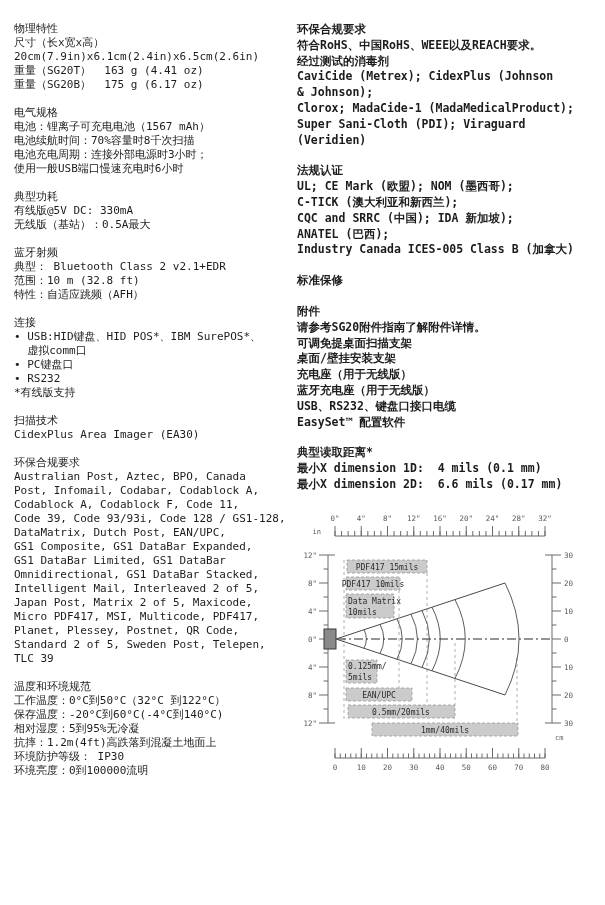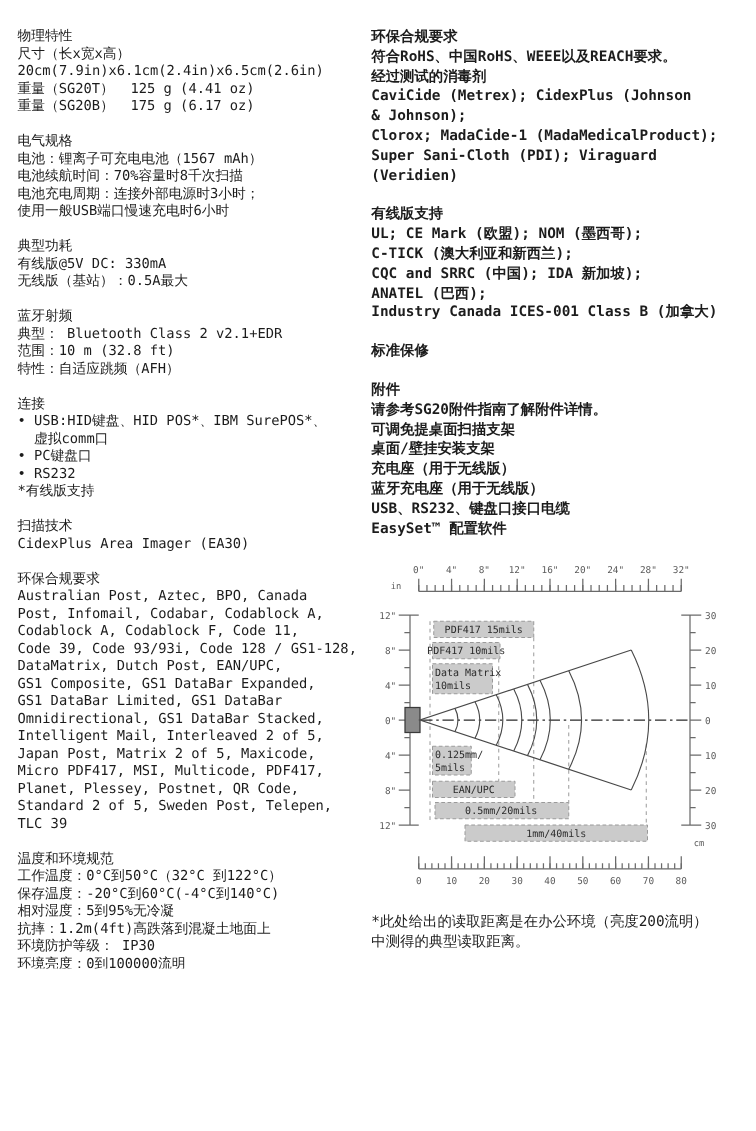--- a/index.html
+++ b/index.html
@@ -32,21 +32,21 @@
 </head>
 <body>
 
 <div class="page">
 
   <div class="col col-left">
     <section class="sec">
       <div class="sec-title">物理特性</div>
       <div class="sec-body">尺寸（长x宽x高）
 20cm(7.9in)x6.1cm(2.4in)x6.5cm(2.6in)
-重量（SG20T）  125 g (4.41 oz)
+重量（SG20T）  163 g (4.41 oz)
 重量（SG20B）  175 g (6.17 oz)</div>
     </section>
     <section class="sec">
       <div class="sec-title">电气规格</div>
       <div class="sec-body">电池：锂离子可充电电池（1567 mAh）
 电池续航时间：70%容量时8千次扫描
 电池充电周期：连接外部电源时3小时；
 使用一般USB端口慢速充电时6小时</div>
     </section>
     <section class="sec">
@@ -111,39 +111,44 @@
       <div class="sec-title">环保合规要求</div>
       <div class="sec-body">符合RoHS、中国RoHS、WEEE以及REACH要求。
 经过测试的消毒剂
 CaviCide (Metrex); CidexPlus (Johnson
 &amp; Johnson);
 Clorox; MadaCide-1 (MadaMedicalProduct);
 Super Sani-Cloth (PDI); Viraguard
 (Veridien)</div>
     </section>
     <section class="sec">
-      <div class="sec-title">有线版支持</div>
+      <div class="sec-title">法规认证</div>
       <div class="sec-body">UL; CE Mark (欧盟); NOM (墨西哥);
 C-TICK (澳大利亚和新西兰);
 CQC and SRRC (中国); IDA 新加坡);
 ANATEL (巴西);
-Industry Canada ICES-001 Class B (加拿大)</div>
+Industry Canada ICES-005 Class B (加拿大)</div>
     </section>
     <section class="sec">
       <div class="sec-title">标准保修</div>
     </section>
     <section class="sec">
       <div class="sec-title">附件</div>
       <div class="sec-body">请参考SG20附件指南了解附件详情。
 可调免提桌面扫描支架
 桌面/壁挂安装支架
 充电座（用于无线版）
 蓝牙充电座（用于无线版）
 USB、RS232、键盘口接口电缆
 EasySet™ 配置软件</div>
+    </section>
+    <section class="sec">
+      <div class="sec-title">典型读取距离*</div>
+      <div class="sec-body">最小X dimension 1D:  4 mils (0.1 mm)
+最小X dimension 2D:  6.6 mils (0.17 mm)</div>
     </section>
 
     <div class="chart-wrap">
       <svg width="308" height="268" viewBox="0 0 308 268">
 
         <text class="unit" x="24" y="26" text-anchor="end">in</text>
         <path class="ruler" d="M38,28 H248"></path>
         <g class="tickline">
             <line x1="38" x2="38" y1="28" y2="23"></line>
             <line x1="44.5625" x2="44.5625" y1="28" y2="23"></line>

